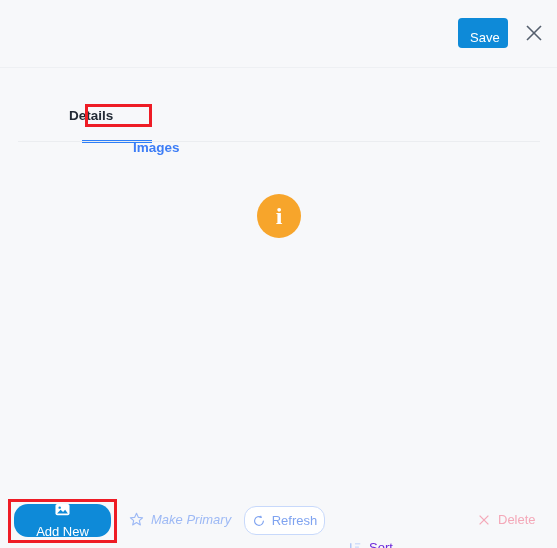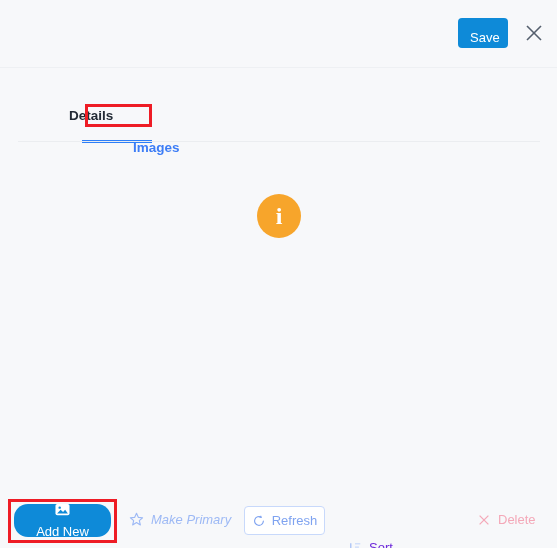--- a/index.html
+++ b/index.html
@@ -212,21 +212,21 @@
     font-style: italic;
   }
   .btn-refresh {
     position: absolute;
     left: 244px;
     top: 506px;
     width: 81px;
     height: 29px;
     background: #ffffff;
     border: 1px solid #c8d9fb;
-    border-radius: 4px;
+    border-radius: 12px;
     color: #7fa3f0;
     font-size: 13px;
     font-family: "Liberation Sans", sans-serif;
     display: flex;
     align-items: center;
     justify-content: center;
     gap: 6px;
     cursor: pointer;
     padding: 0;
     box-sizing: border-box;

